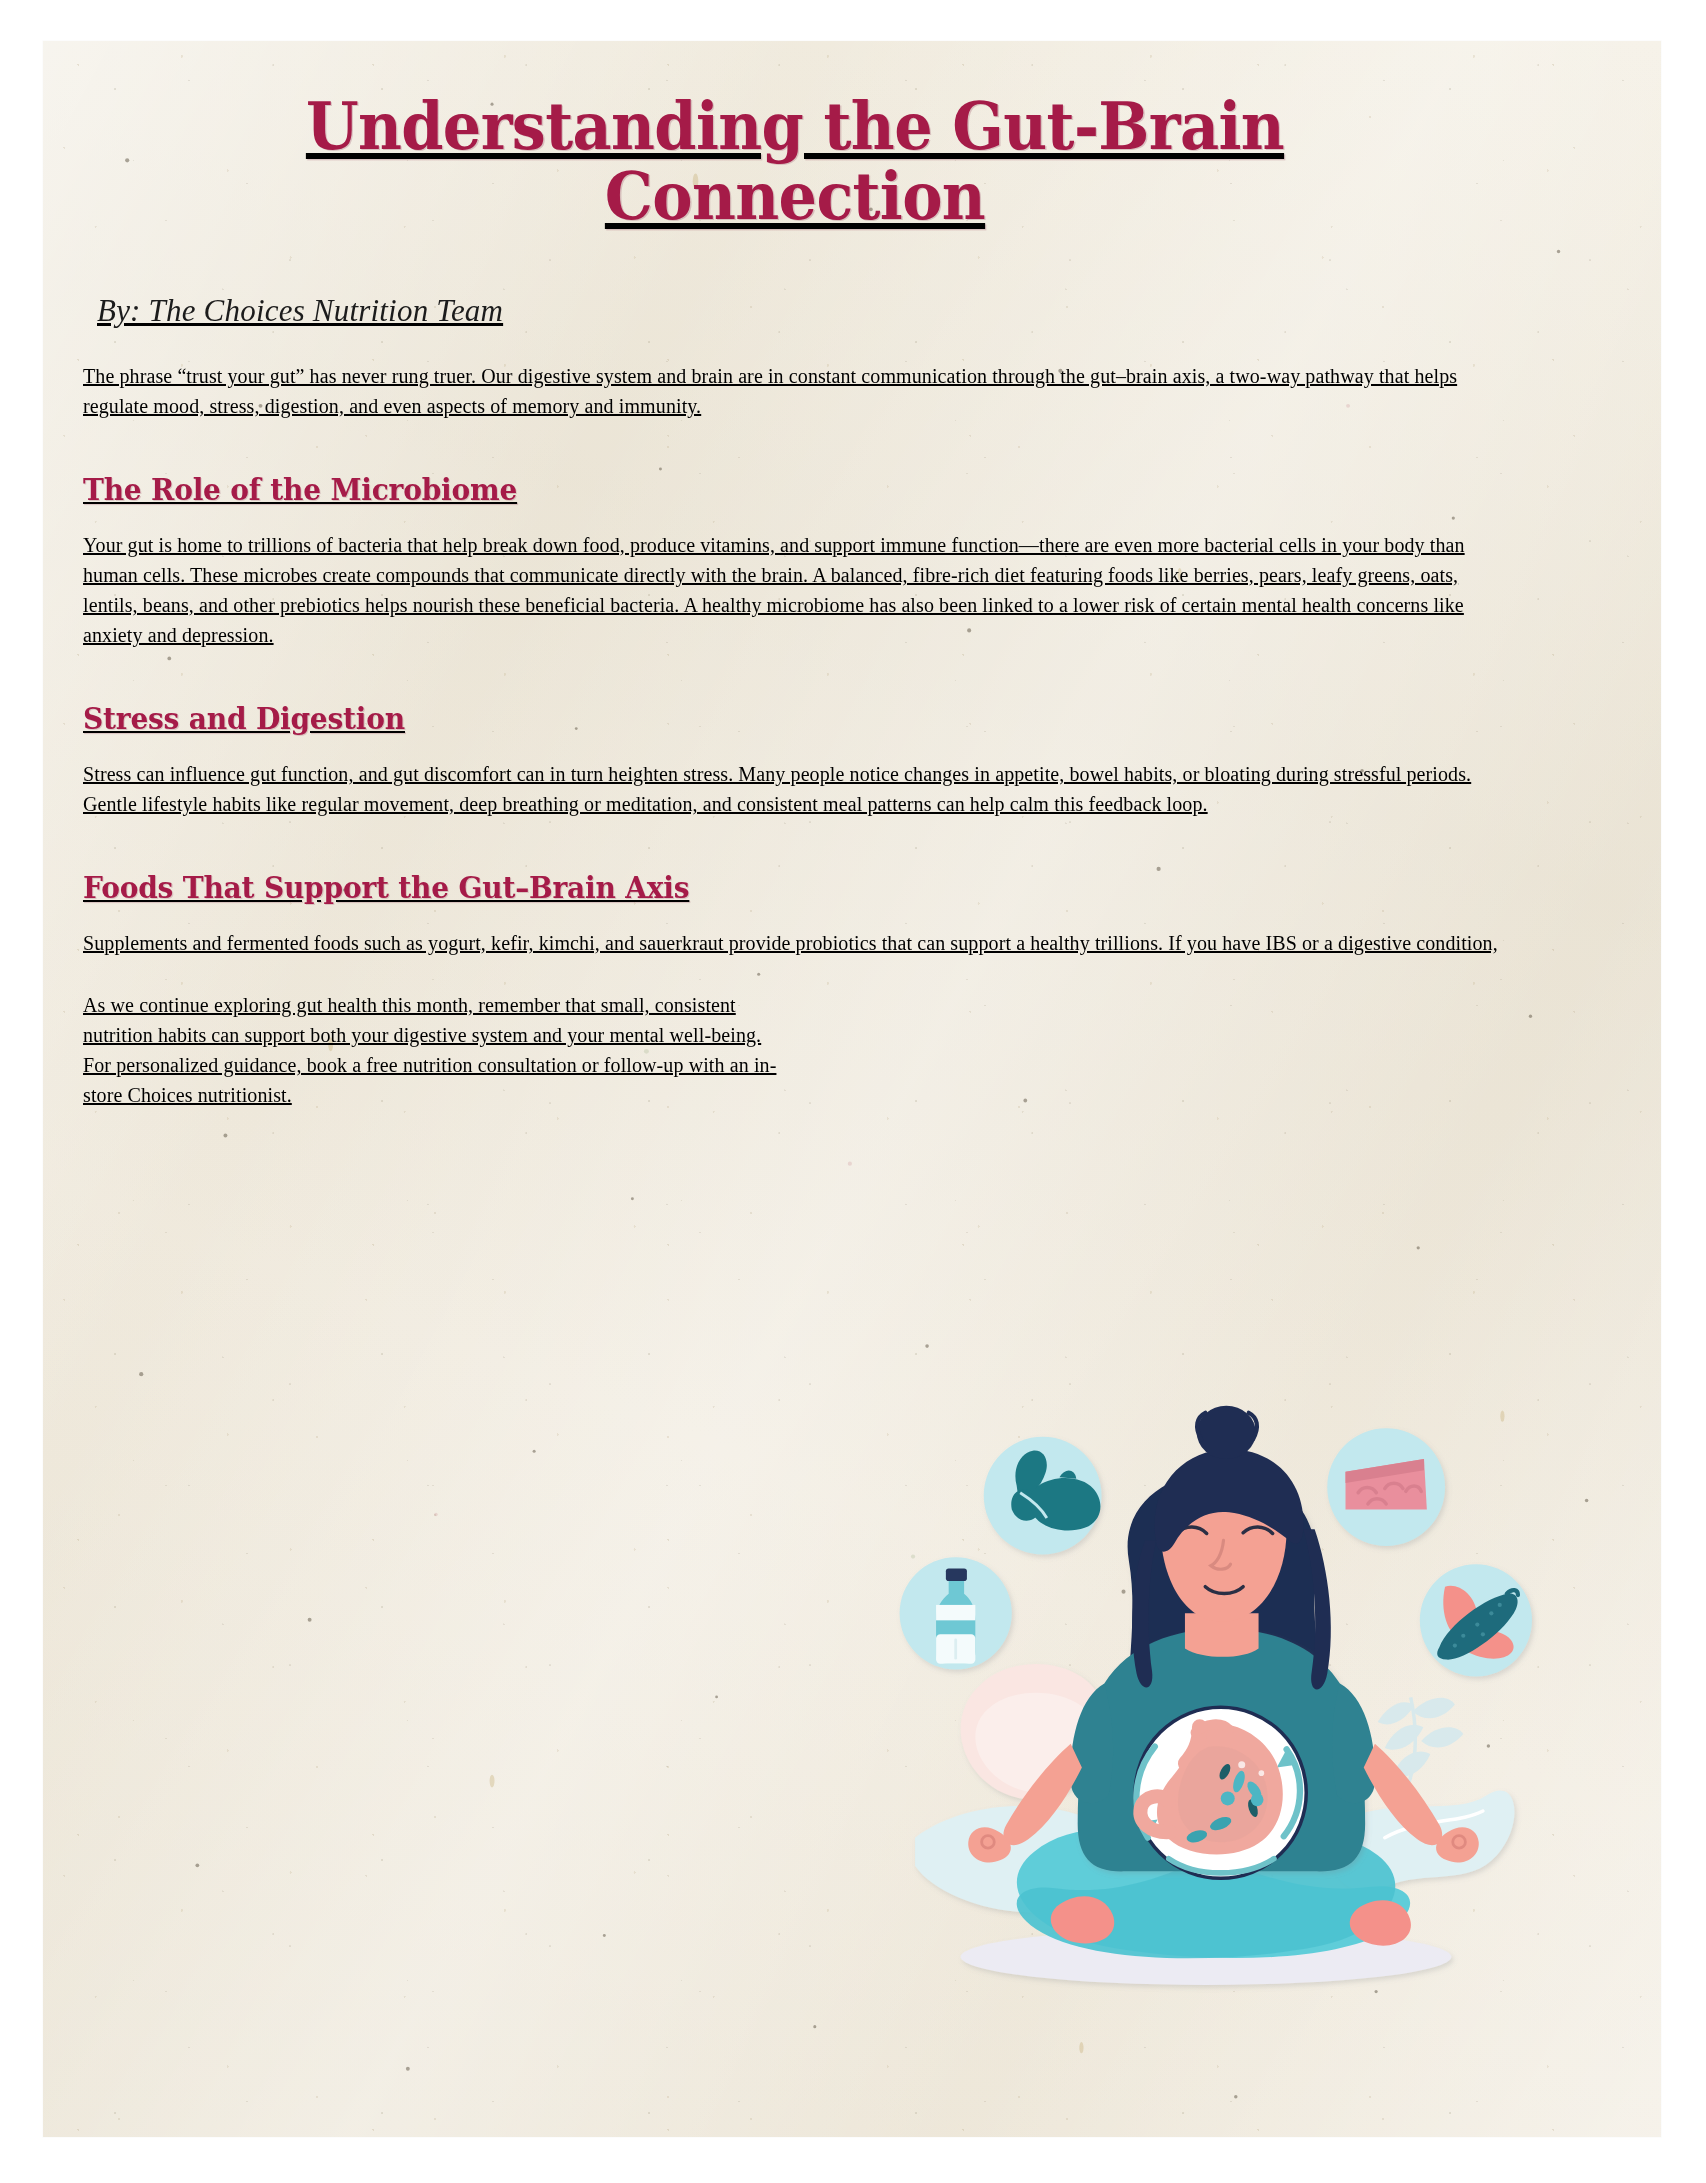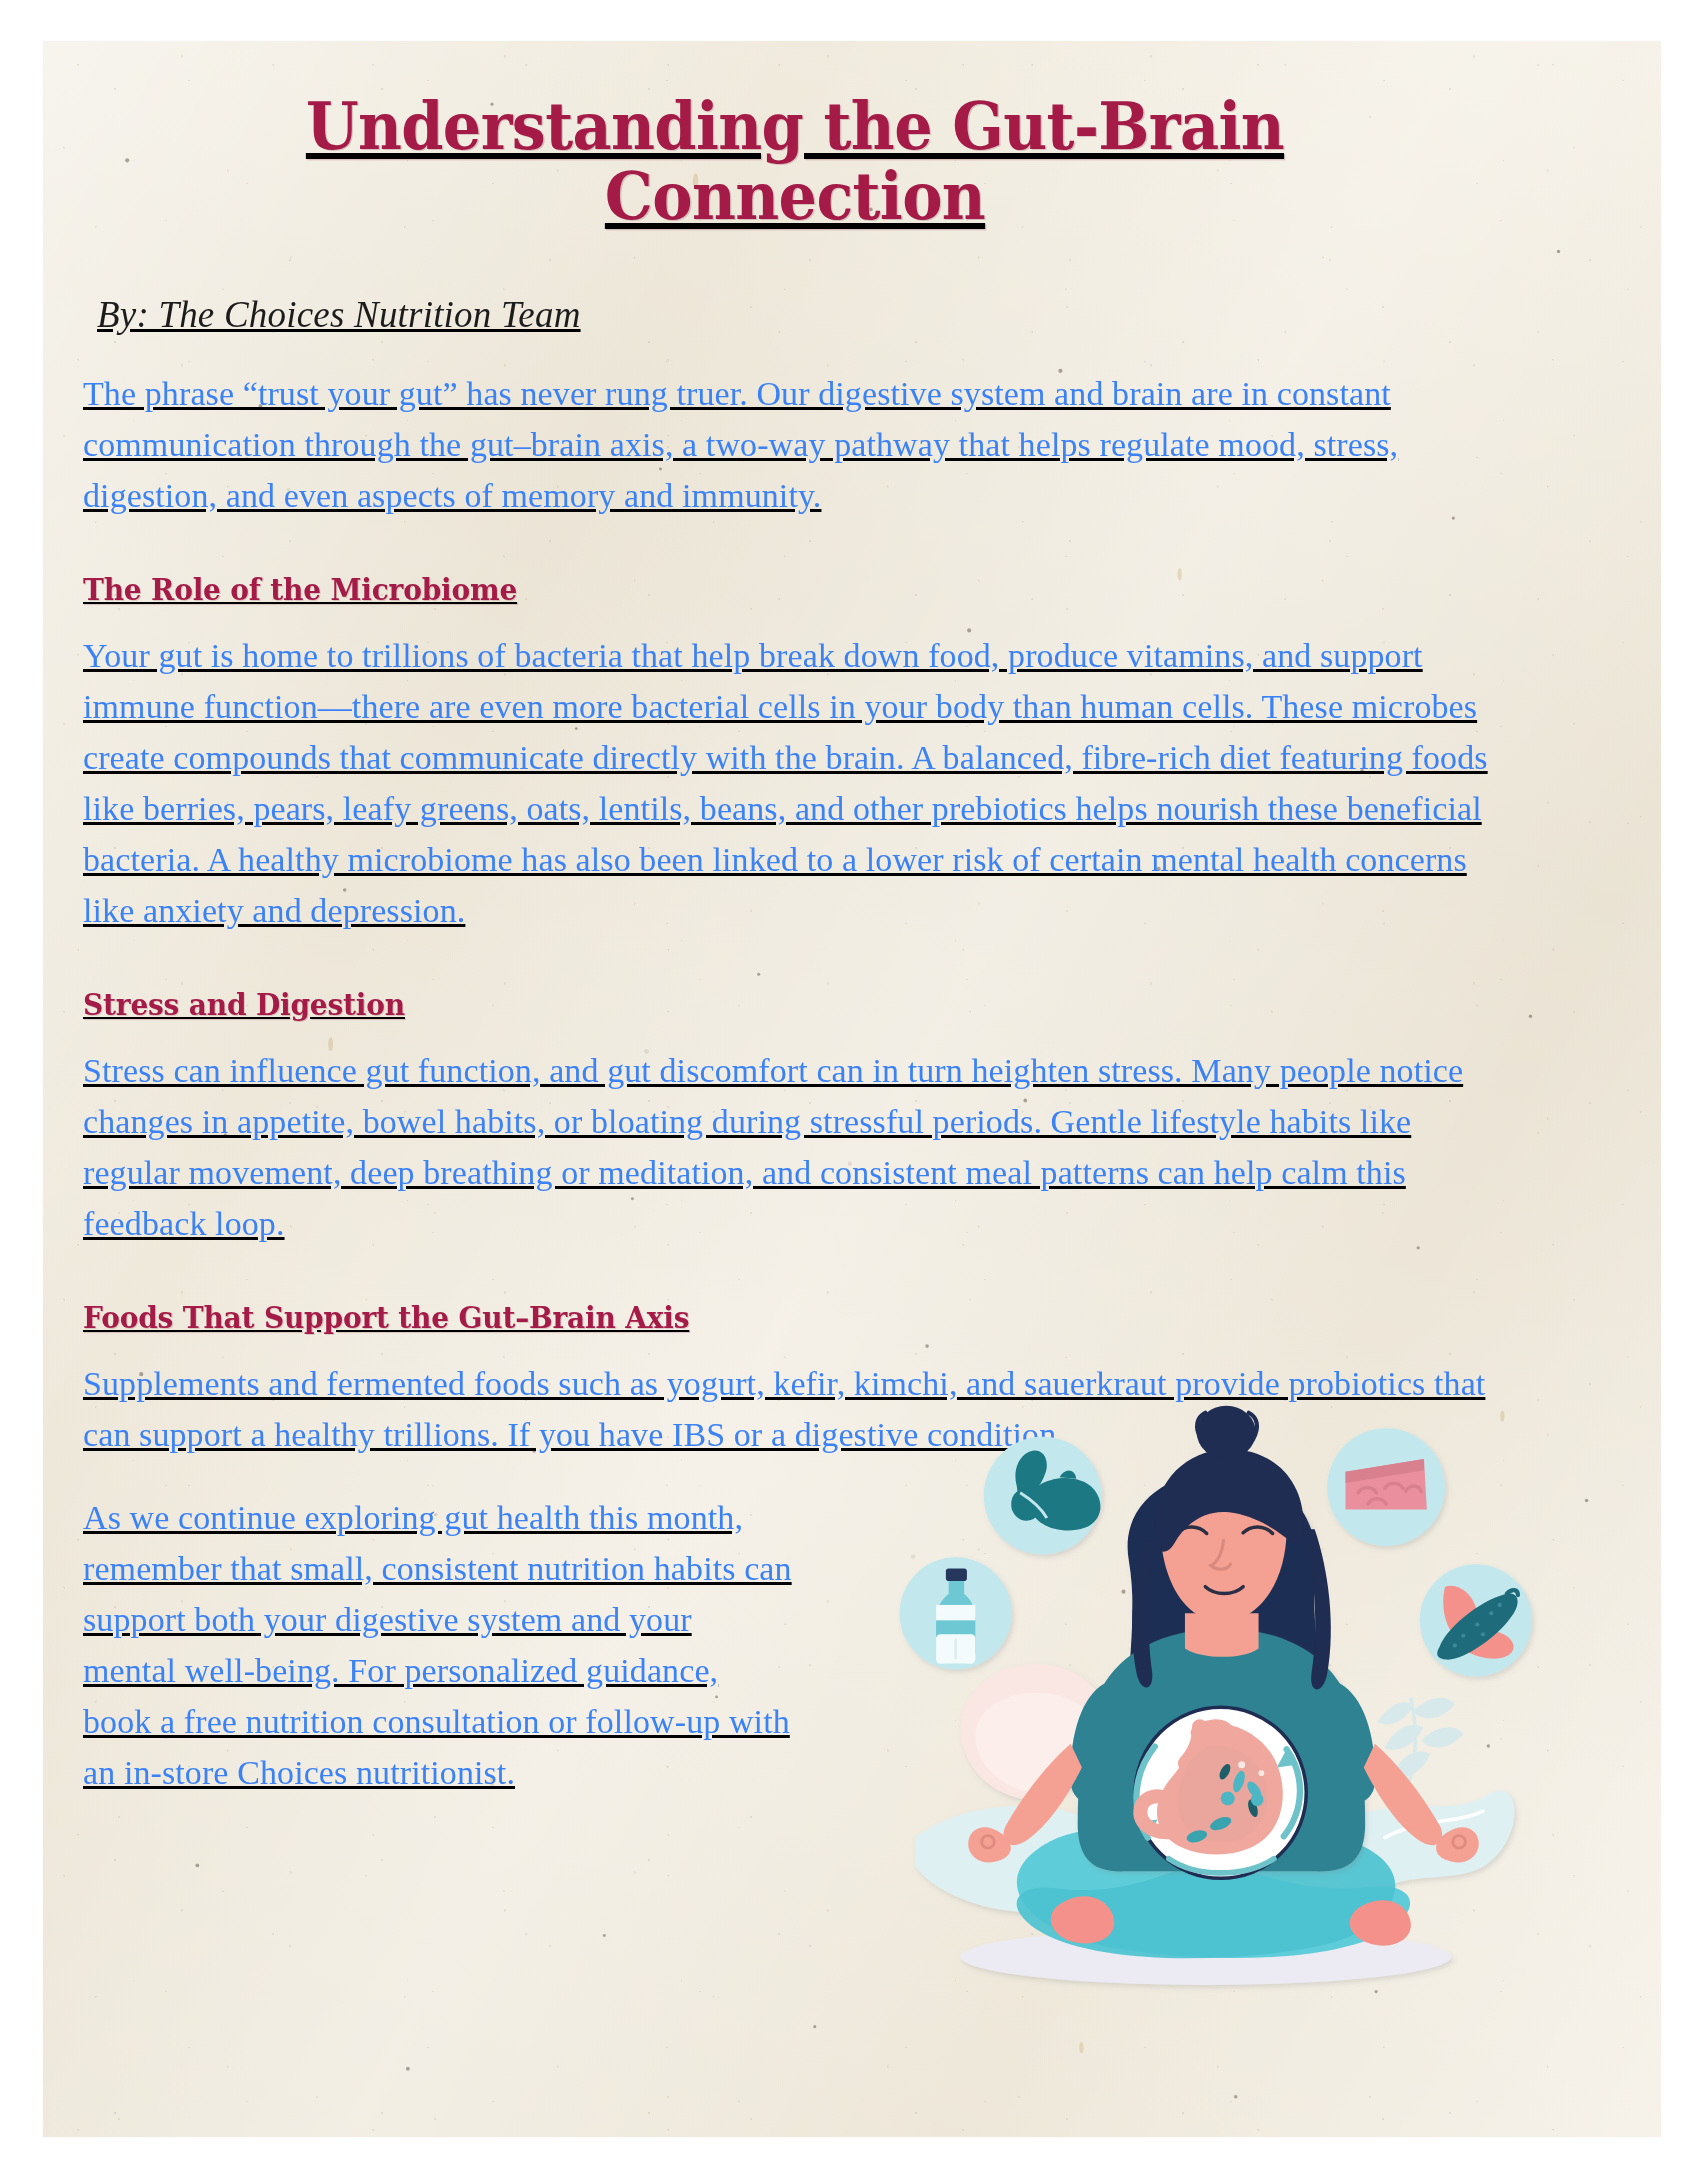--- a/index.html
+++ b/index.html
@@ -80,30 +80,30 @@
     letter-spacing: -0.7px;
     text-shadow: 1.4px 1.4px 0 rgba(120,20,55,0.20);
     transform: scaleX(0.93);
     transform-origin: center;
     padding: 0 28px;
   }
 
   #byline {
     margin: 62px 0 0 14px;
     font-style: italic;
-    font-size: 37px;
+    font-size: 31px;
     color: #1c1c1c;
     letter-spacing: 0.2px;
   }
 
   .body-para {
     margin: 32px 0 0 0;
-    font-size: 34px;
+    font-size: 20px;
     line-height: 1.50;
-    color: #3b82f6;
+    color: #000000;
     letter-spacing: 0.1px;
   }
 
   .section-heading {
     margin: 51px 0 4.2px 0;
     font-size: 29.5px;
     font-weight: 700;
     color: #a51b48;
     font-family: "DejaVu Serif", "Liberation Serif", serif;
     letter-spacing: -0.2px;

